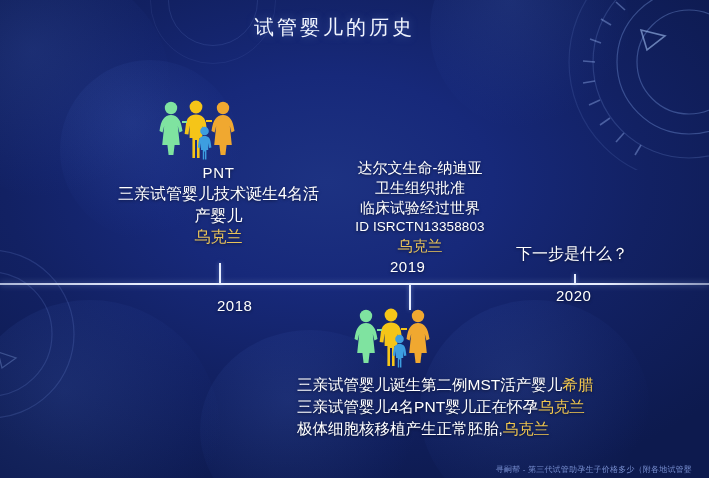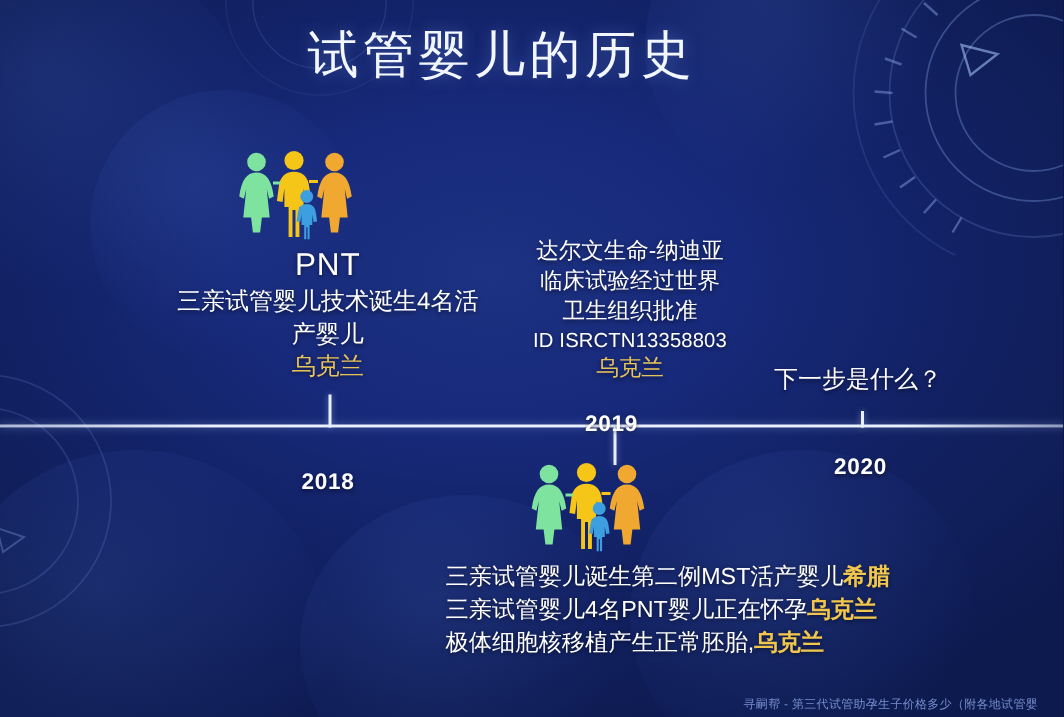--- a/index.html
+++ b/index.html
@@ -42,21 +42,21 @@
   .left-arc-svg { position: absolute; left: -20px; bottom: 60px; }
 
   
   .title {
     position: absolute;
     top: 14px;
     left: 0;
     width: 669px;
     text-align: center;
     color: #f2f6ff;
-    font-size: 34px;
+    font-size: 20px;
     letter-spacing: 3px;
     font-weight: 500;
     text-shadow: 0 0 10px rgba(140,180,255,0.35);
   }
 
   
   .axis {
     position: absolute;
     left: 0;
     top: 283px;
@@ -68,42 +68,41 @@
   .tick {
     position: absolute;
     width: 2px;
     background: #e7eeff;
     box-shadow: 0 0 4px rgba(180,210,255,0.5);
   }
   .year-label {
     position: absolute;
     color: #ffffff;
     font-size: 15px;
-    font-weight: 700;
+    font-weight: 400;
     letter-spacing: 0.5px;
     text-shadow: 0 1px 3px rgba(0,0,0,0.5);
     white-space: nowrap;
-    margin-top: 16px;
   }
 
   
   .block {
     position: absolute;
     color: #ffffff;
     text-align: center;
     line-height: 1.34;
     text-shadow: 0 1px 3px rgba(0,0,0,0.55);
     white-space: nowrap;
   }
   .block .ln { display: block; }
   .accent { color: #e8c35a; }
-  .accent-strong { color: #f0c64f; font-weight: 700; }
+  .accent-strong { color: #f0c64f; font-weight: 400; }
 
   .block-pnt { left: 96px; top: 163px; width: 245px; font-size: 16px; }
-  .block-pnt .label { font-size: 21px; letter-spacing: 0.6px; }
+  .block-pnt .label { font-size: 15px; letter-spacing: 0.6px; }
 
   .block-darwin { left: 330px; top: 158px; width: 180px; font-size: 15px; }
   .block-darwin .idline { font-size: 13.5px; letter-spacing: 0.1px; }
 
   .block-next { left: 516px; top: 243px; font-size: 16px; text-align: center; }
 
   .block-bottom {
     left: 297px;
     top: 374px;
     width: 330px;
@@ -210,35 +209,35 @@
 
   <div class="block block-pnt">
     <span class="ln label">PNT</span>
     <span class="ln">三亲试管婴儿技术诞生4名活</span>
     <span class="ln">产婴儿</span>
     <span class="ln accent">乌克兰</span>
   </div>
 
   <div class="block block-darwin">
     <span class="ln">达尔文生命-纳迪亚</span>
+    <span class="ln">卫生组织批准</span>
     <span class="ln">临床试验经过世界</span>
-    <span class="ln">卫生组织批准</span>
     <span class="ln idline">ID ISRCTN13358803</span>
     <span class="ln accent">乌克兰</span>
   </div>
 
   <div class="block block-next">下一步是什么？</div>
 
   <div class="axis"></div>
 
   <div class="tick" style="left:219px; top:263px; height:22px;"></div>
   <div class="tick" style="left:409px; top:284px; height:26px;"></div>
   <div class="tick" style="left:574px; top:274px; height:11px;"></div>
 
-  <div class="year-label" style="left:201px; top:297px;">2018</div>
+  <div class="year-label" style="left:217px; top:297px;">2018</div>
   <div class="year-label" style="left:390px; top:258px;">2019</div>
   <div class="year-label" style="left:556px; top:287px;">2020</div>
 
   <div class="family" style="left:352px; top:308px; width:84px; height:62px;">
     <svg width="84" height="62" viewBox="0 0 84 62">
       <g fill="#7fe3a0">
         <circle cx="14" cy="8" r="6.2"></circle>
         <path d="M14 15 C7.5 15 4 20 2.5 31 L5.6 32.5 L7.2 26 L5.2 45 L10.4 45 L11.6 55 L16.4 55 L17.6 45 L22.8 45 L20.8 26 L22.4 32.5 L25.5 31 C24 20 20.5 15 14 15 Z"></path>
       </g>
       <g fill="#f5c518">

